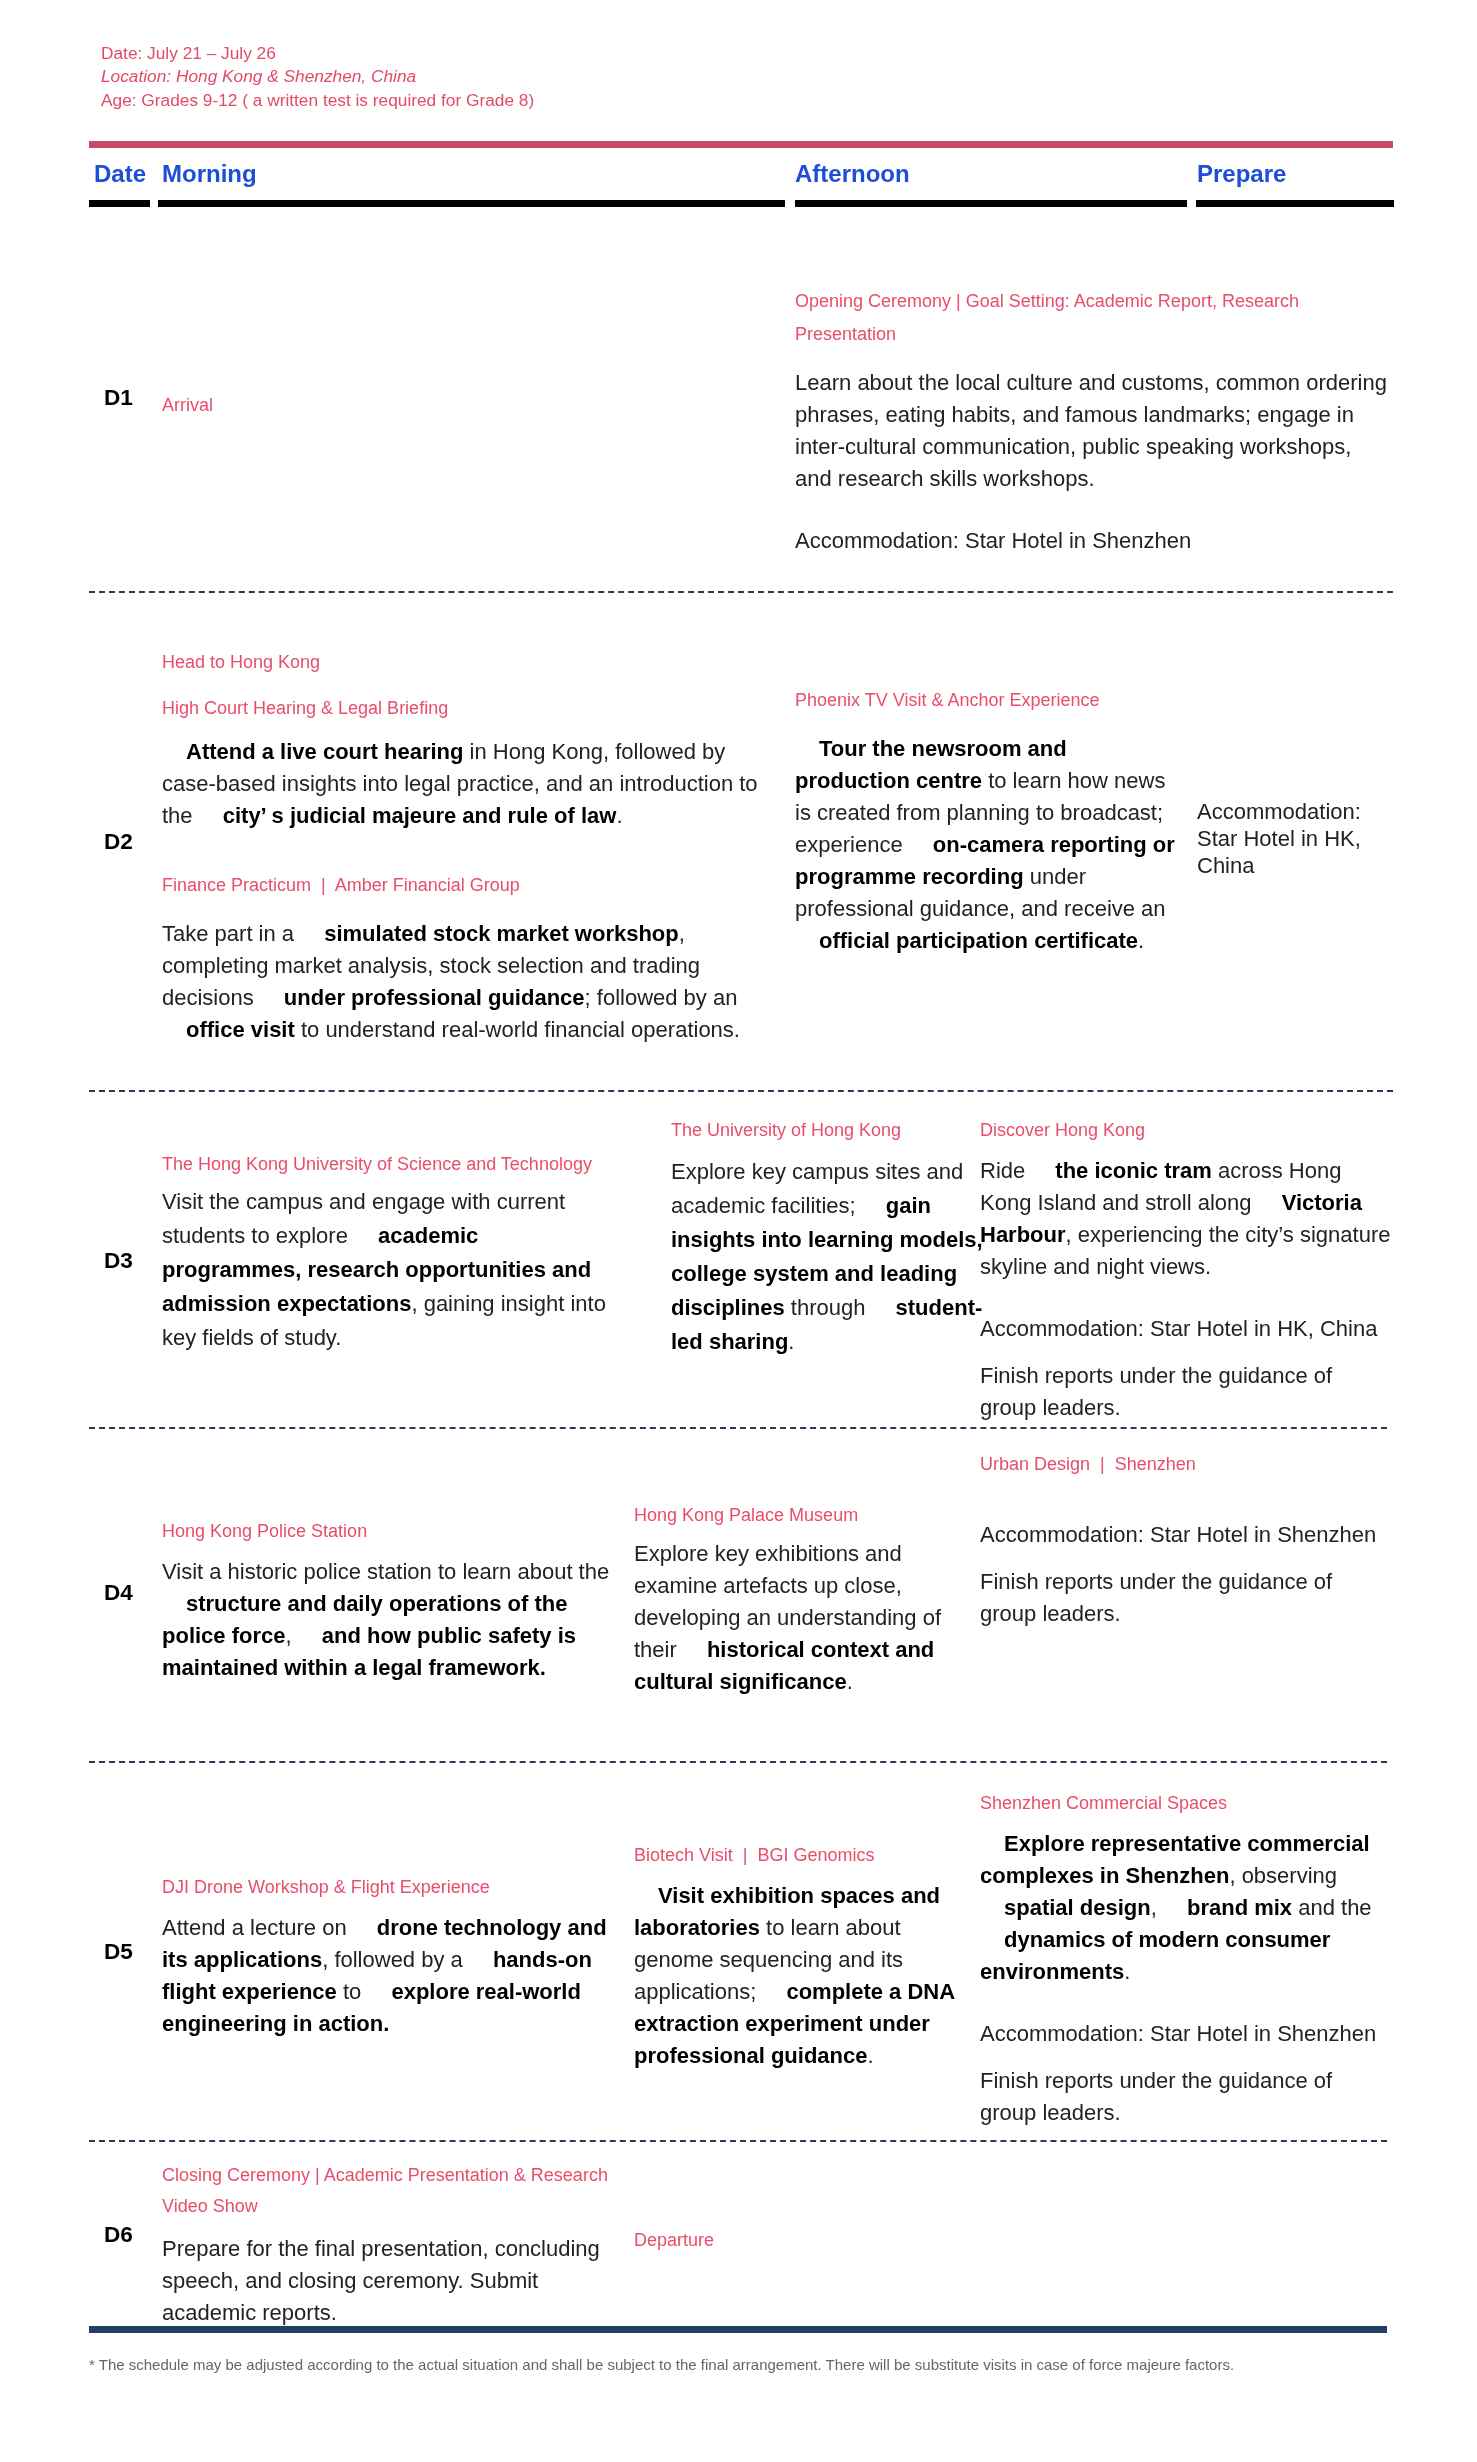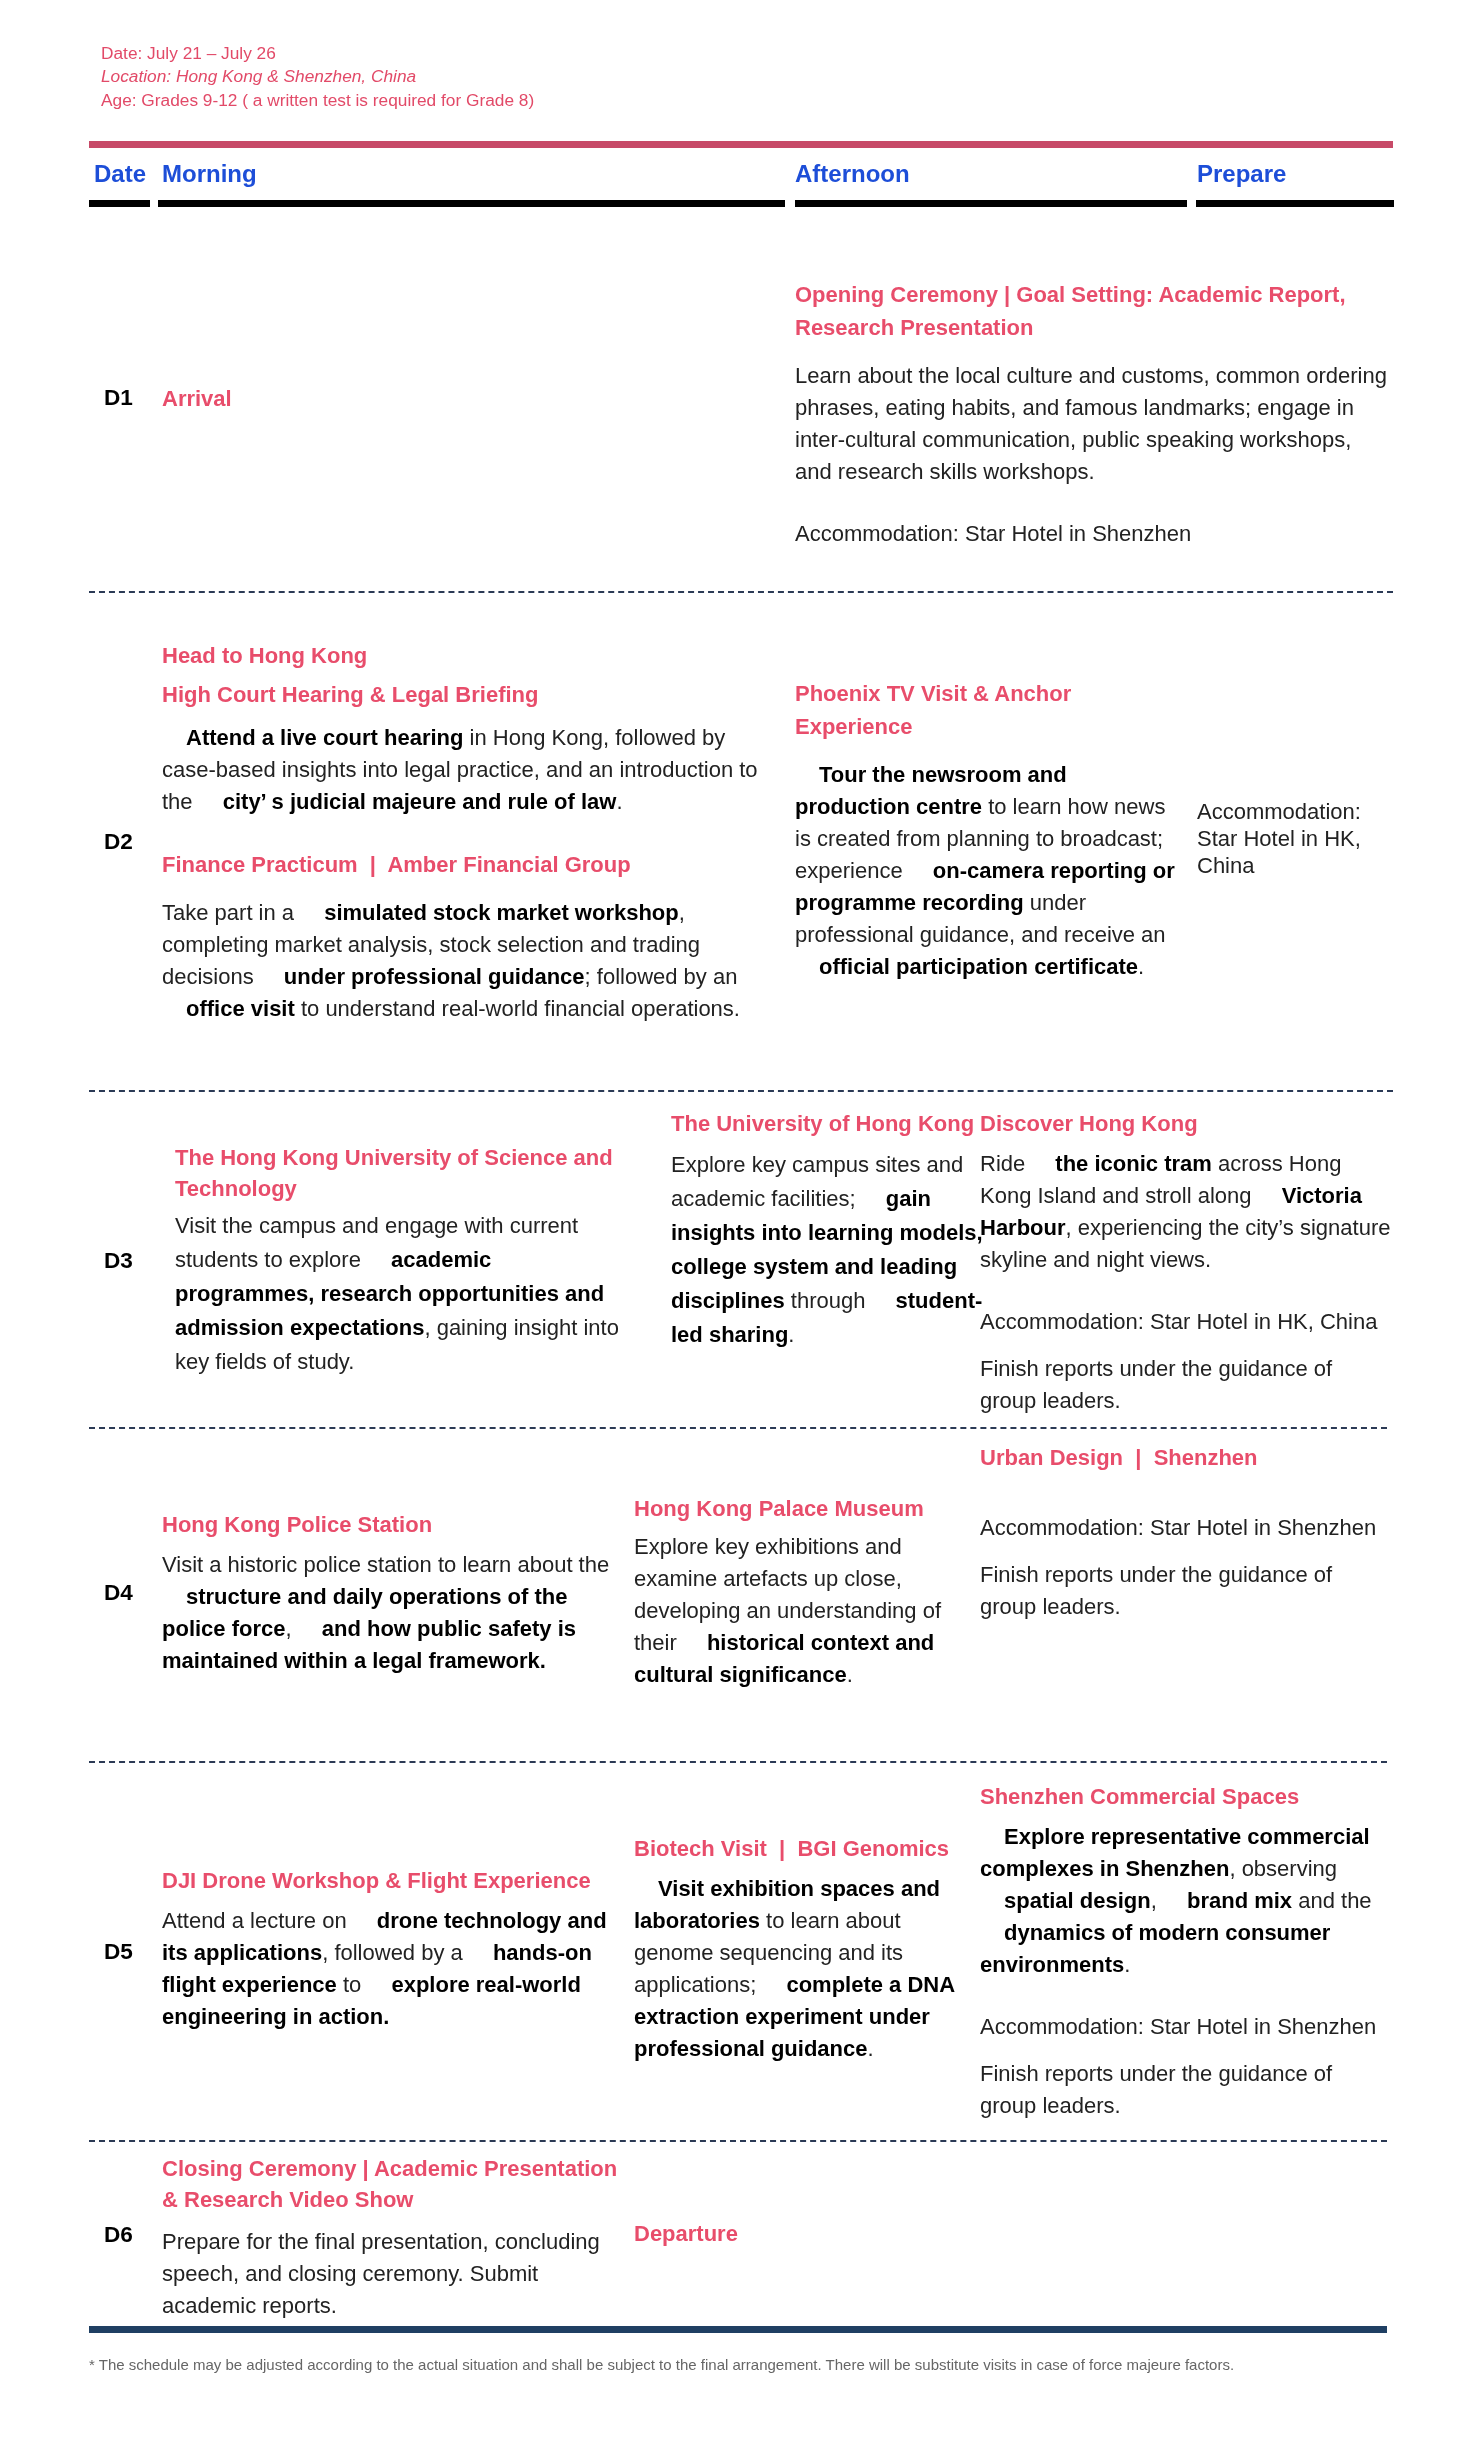--- a/index.html
+++ b/index.html
@@ -8,21 +8,21 @@
   .abs { position:absolute; }
   .info { left:101px; font-size:17.3px; color:#e24a68; line-height:24px; }
   .pinkbar { left:89px; top:141px; width:1304px; height:6.6px; background:#c74a68; }
   .hdr { top:160px; font-size:24px; font-weight:bold; color:#1d4ed8; }
   .blackbar { top:200px; height:6.6px; background:#000; }
   .dash { height:0; border-top:2.4px dashed #2b3a55; }
   .navybar { left:89px; top:2326px; width:1298px; height:6.6px; background:#1f3f63; }
   .foot { left:89px; top:2356px; font-size:15px; color:#666; }
   .day { font-size:22.6px; font-weight:bold; color:#000; left:104px; }
   .cell { font-size:22px; line-height:32px; color:#222; font-weight:300; }
-  .ttl { font-size:22px; line-height:33px; color:#e84d6b; font-weight:bold; }
+  .ttl { font-size:18px; line-height:33px; color:#e84d6b; font-weight:normal;margin-top:7px; }
   .cell b { font-weight:bold; color:#000000;margin-left:24px; }
   .gap { height:15.5px; }
   .gap2 { height:30px; }
 </style>
 </head>
 <body>
 
 <div class="abs info" style="top:41px;">Date: July 21 – July 26</div>
 <div class="abs info" style="top:64px;font-style:italic;">Location: Hong Kong &amp; Shenzhen, China</div>
 <div class="abs info" style="top:88px;">Age: Grades 9-12 ( a written test is required for Grade 8)</div>
@@ -63,21 +63,21 @@
 </div>
 <div class="abs" style="left:795px;top:677px;width:390px;">
   <div class="ttl">Phoenix TV Visit &amp; Anchor Experience</div>
   <div class="gap"></div>
   <div class="cell rich"><b>Tour the newsroom and production centre</b> to learn how news is created from planning to broadcast; experience <b>on-camera reporting or programme recording</b> under professional guidance, and receive an <b>official participation certificate</b>.</div>
 </div>
 <div class="abs cell" style="left:1197px;top:798px;width:191px;line-height:27px;">Accommodation: Star Hotel in HK, China</div>
 <div class="abs dash" style="left:89px;top:1090px;width:1304px;"></div>
 
 <div class="abs day" style="top:1248px;">D3</div>
-<div class="abs" style="left:175px;top:1142px;width:459px;">
+<div class="abs" style="left:162px;top:1142px;width:459px;">
   <div class="ttl" style="line-height:31px;">The Hong Kong University of Science and Technology</div>
   <div class="gap" style="height:4.8px;"></div>
   <div class="cell rich" style="line-height:34px;">Visit the campus and engage with current students to explore <b>academic programmes, research opportunities and admission expectations</b>, gaining insight into key fields of study.</div>
 </div>
 <div class="abs" style="left:671px;top:1107px;width:340px;">
   <div class="ttl">The University of Hong Kong</div>
   <div class="gap" style="height:8.3px;"></div>
   <div class="cell rich" style="line-height:34px;">Explore key campus sites and academic facilities; <b>gain insights into learning models, college system and leading disciplines</b> through <b>student-led sharing</b>.</div>
 </div>
 <div class="abs" style="left:980px;top:1107px;width:411px;">

